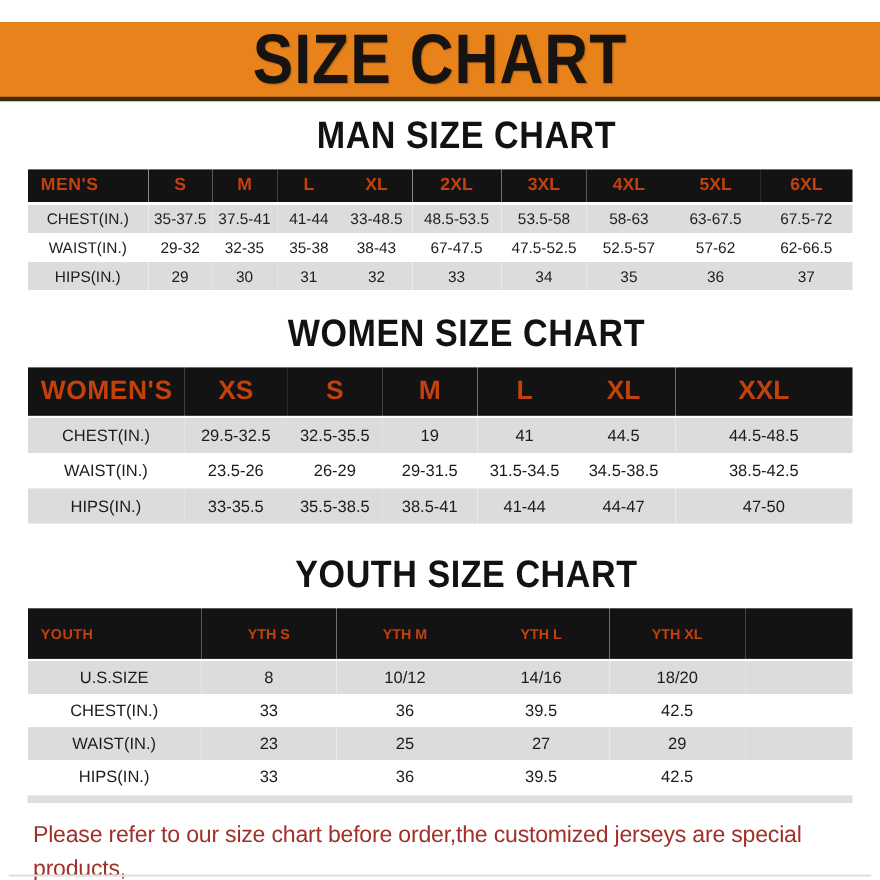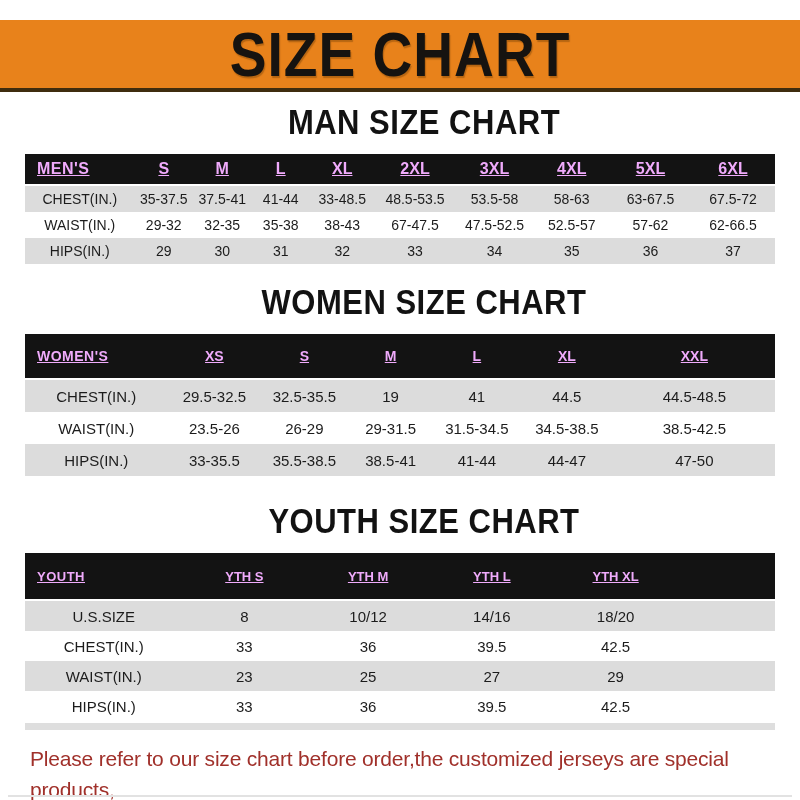--- a/index.html
+++ b/index.html
@@ -31,29 +31,29 @@
   .title-women { margin-top:21px; }
   .title-youth { margin-top:28px;text-align:center; }
 
   
   table.size-table {
     width:750px; margin:13px auto 0 auto;
     border-collapse:collapse; table-layout:fixed;
   }
   th,td { padding:0; text-align:center; overflow:hidden; white-space:nowrap; }
 
-  tr.hdr th { background:#131313; color:#f0abfc;text-decoration:underline; }
+  tr.hdr th { background:#131313; color:#c2410c; }
   tr.hdr { border-bottom:2px solid #ffffff; }
   th.hdr-label { text-align:left; padding-left:12px; font-weight:800; }
 
   .men-table   tr.hdr th { height:30px; font-size:16px; font-weight:600; }
   .men-table   th.hdr-label { font-size:23px; letter-spacing:0.5px; }
   .men-table   tr.data td { height:26px; font-size:14px; color:#1c1c1c; }
 
-  .women-table tr.hdr th { height:44px; font-size:14px; font-weight:600; }
+  .women-table tr.hdr th { height:44px; font-size:24px; font-weight:600; }
   .women-table th.hdr-label { font-size:24px; letter-spacing:0.5px; }
   .women-table tr.data td { height:32px; font-size:15px; color:#1c1c1c; }
 
   .youth-table tr.hdr th { height:46px; font-size:13px; font-weight:600; }
   .youth-table th.hdr-label { font-size:24px; letter-spacing:0.5px; }
   .youth-table tr.data td { height:30px; font-size:15px; color:#1c1c1c; }
 
   tr.row-gray  td { background:#DCDCDC; }
   tr.row-white td { background:#FFFFFF; }
   td.row-label { font-size:14px; color:#1f1f1f; }

